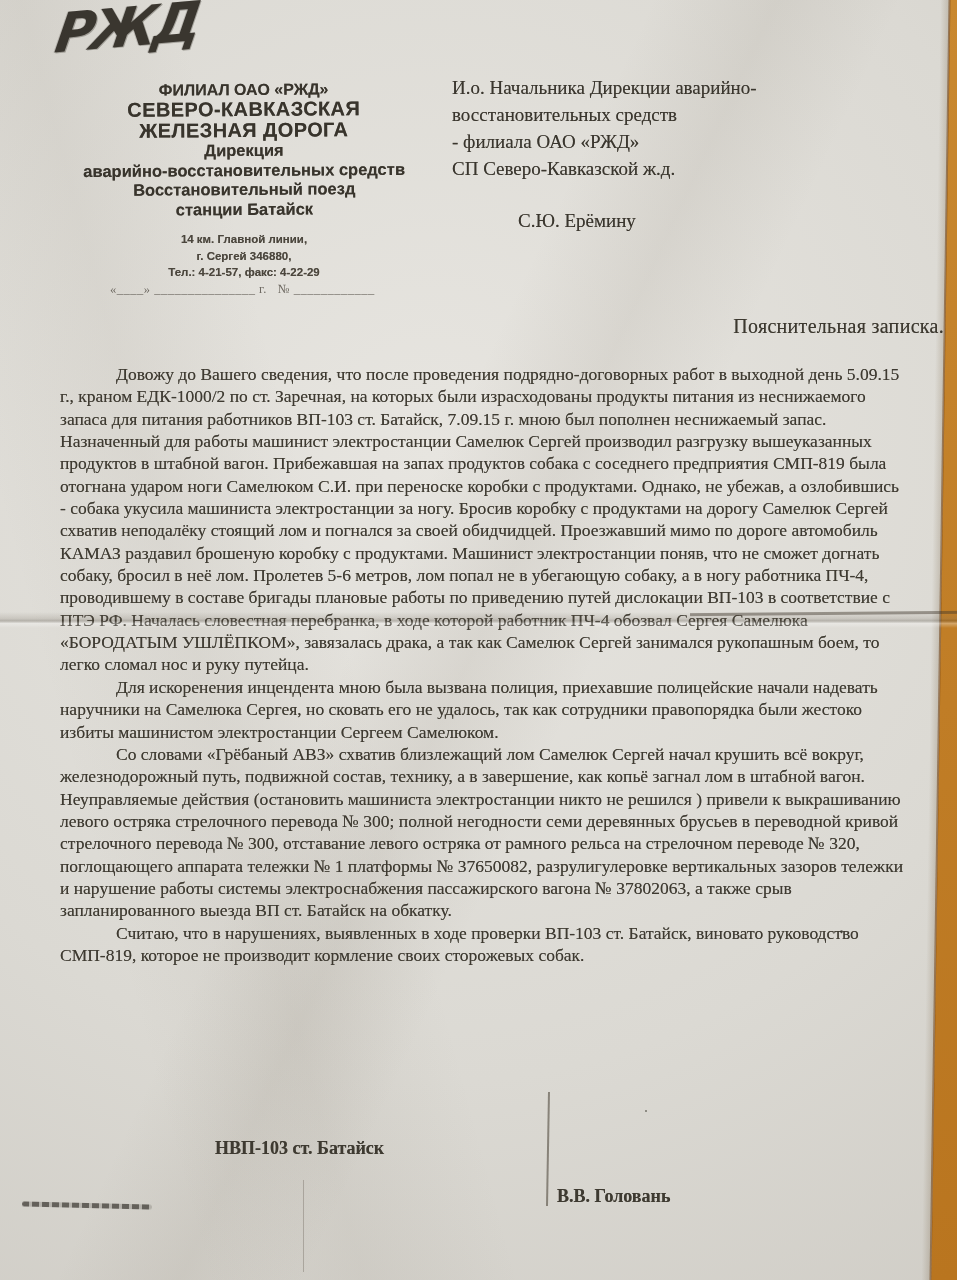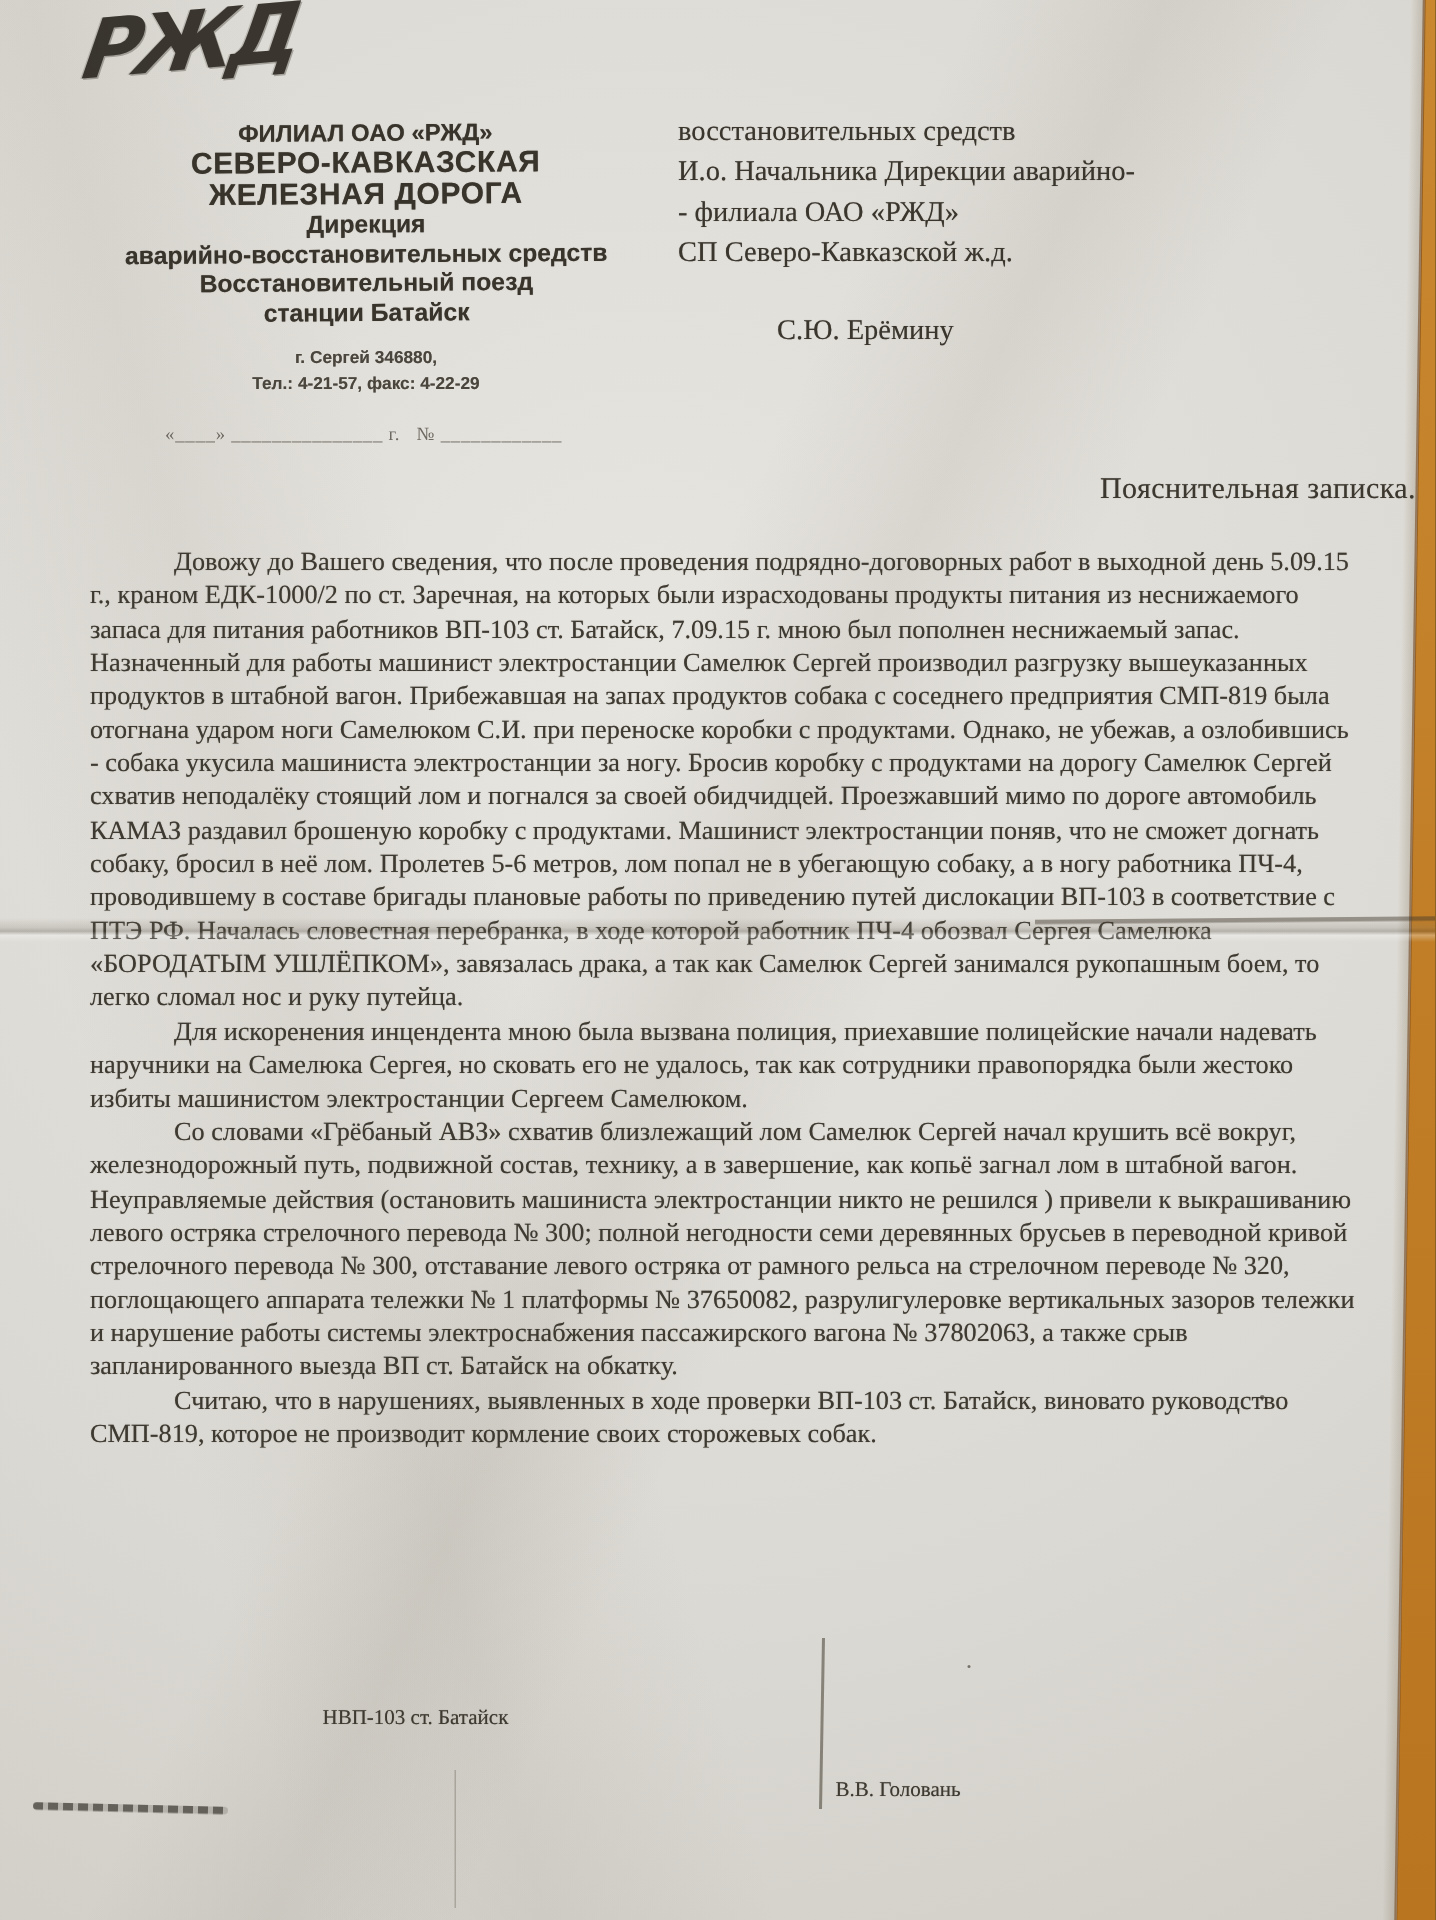--- a/index.html
+++ b/index.html
@@ -81,21 +81,21 @@
     font-size:20px;color:#3c382f;letter-spacing:.3px;
     text-shadow:0 0 .5px rgba(60,56,47,.55);
   }
   .body{
     position:absolute;left:60px;top:363px;width:846px;
     font-size:17.5px;line-height:22.35px;color:#3e3a31;
     text-shadow:0 0 .6px rgba(62,58,49,.6);
   }
   .body p{margin:0;text-indent:56px;}
 
-  .sig{position:absolute;font-size:14px;color:#3e3a31;text-shadow:0 0 .5px rgba(62,58,49,.6);}
+  .sig{position:absolute;font-size:18px;color:#3e3a31;text-shadow:0 0 .5px rgba(62,58,49,.6);font-weight:bold;}
   .sig-left{left:215px;top:1138px;}
   .sig-right{left:557px;top:1186px;}
 
   
   .fold-h{
     position:absolute;left:0;top:612px;width:957px;height:16px;
     background:linear-gradient(180deg,
       rgba(120,112,100,0) 0%,
       rgba(120,112,100,.20) 40%,
       rgba(70,63,52,.28) 55%,
@@ -140,29 +140,30 @@
     <div class="lh-s">ФИЛИАЛ ОАО «РЖД»</div>
     <div class="lh-caps">СЕВЕРО-КАВКАЗСКАЯ</div>
     <div class="lh-caps">ЖЕЛЕЗНАЯ ДОРОГА</div>
     <div class="lh-m">Дирекция</div>
     <div class="lh-m">аварийно-восстановительных средств</div>
     <div class="lh-m">Восстановительный поезд</div>
     <div class="lh-m">станции Батайск</div>
   </div>
 
   <div class="address">
+    <div>14 км. Главной линии,</div>
     <div>г. Сергей 346880,</div>
     <div>Тел.: 4-21-57, факс: 4-22-29</div>
   </div>
 
   <div class="dateline">«____» _______________ г.   № ____________</div>
 
   <div class="addressee">
+    <div>И.о. Начальника Дирекции аварийно-</div>
     <div>восстановительных средств</div>
-    <div>И.о. Начальника Дирекции аварийно-</div>
     <div>- филиала ОАО «РЖД»</div>
     <div>СП Северо-Кавказской ж.д.</div>
     <span class="name">С.Ю. Ерёмину</span>
   </div>
 
   <div class="title">Пояснительная записка.</div>
 
   <div class="body">
     <p>Довожу до Вашего сведения, что после проведения подрядно-договорных работ в выходной день 5.09.15 г., краном ЕДК-1000/2 по ст. Заречная, на которых были израсходованы продукты питания из неснижаемого запаса для питания работников ВП-103 ст. Батайск, 7.09.15 г. мною был пополнен неснижаемый запас. Назначенный для работы машинист электростанции Самелюк Сергей производил разгрузку вышеуказанных продуктов в штабной вагон. Прибежавшая на запах продуктов собака с соседнего предприятия СМП-819 была отогнана ударом ноги Самелюком С.И. при переноске коробки с продуктами. Однако, не убежав, а озлобившись - собака укусила машиниста электростанции за ногу. Бросив коробку с продуктами на дорогу Самелюк Сергей схватив неподалёку стоящий лом и погнался за своей обидчидцей. Проезжавший мимо по дороге автомобиль КАМАЗ раздавил брошеную коробку с продуктами. Машинист электростанции поняв, что не сможет догнать собаку, бросил в неё лом. Пролетев 5-6 метров, лом попал не в убегающую собаку, а в ногу работника ПЧ-4, проводившему в составе бригады плановые работы по приведению путей дислокации ВП-103 в соответствие с ПТЭ РФ. Началась словестная перебранка, в ходе которой работник ПЧ-4 обозвал Сергея Самелюка «БОРОДАТЫМ УШЛЁПКОМ», завязалась драка, а так как Самелюк Сергей занимался рукопашным боем, то легко сломал нос и руку путейца.</p>
     <p>Для искоренения инцендента мною была вызвана полиция, приехавшие полицейские начали надевать наручники на Самелюка Сергея, но сковать его не удалось, так как сотрудники правопорядка были жестоко избиты машинистом электростанции Сергеем Самелюком.</p>

